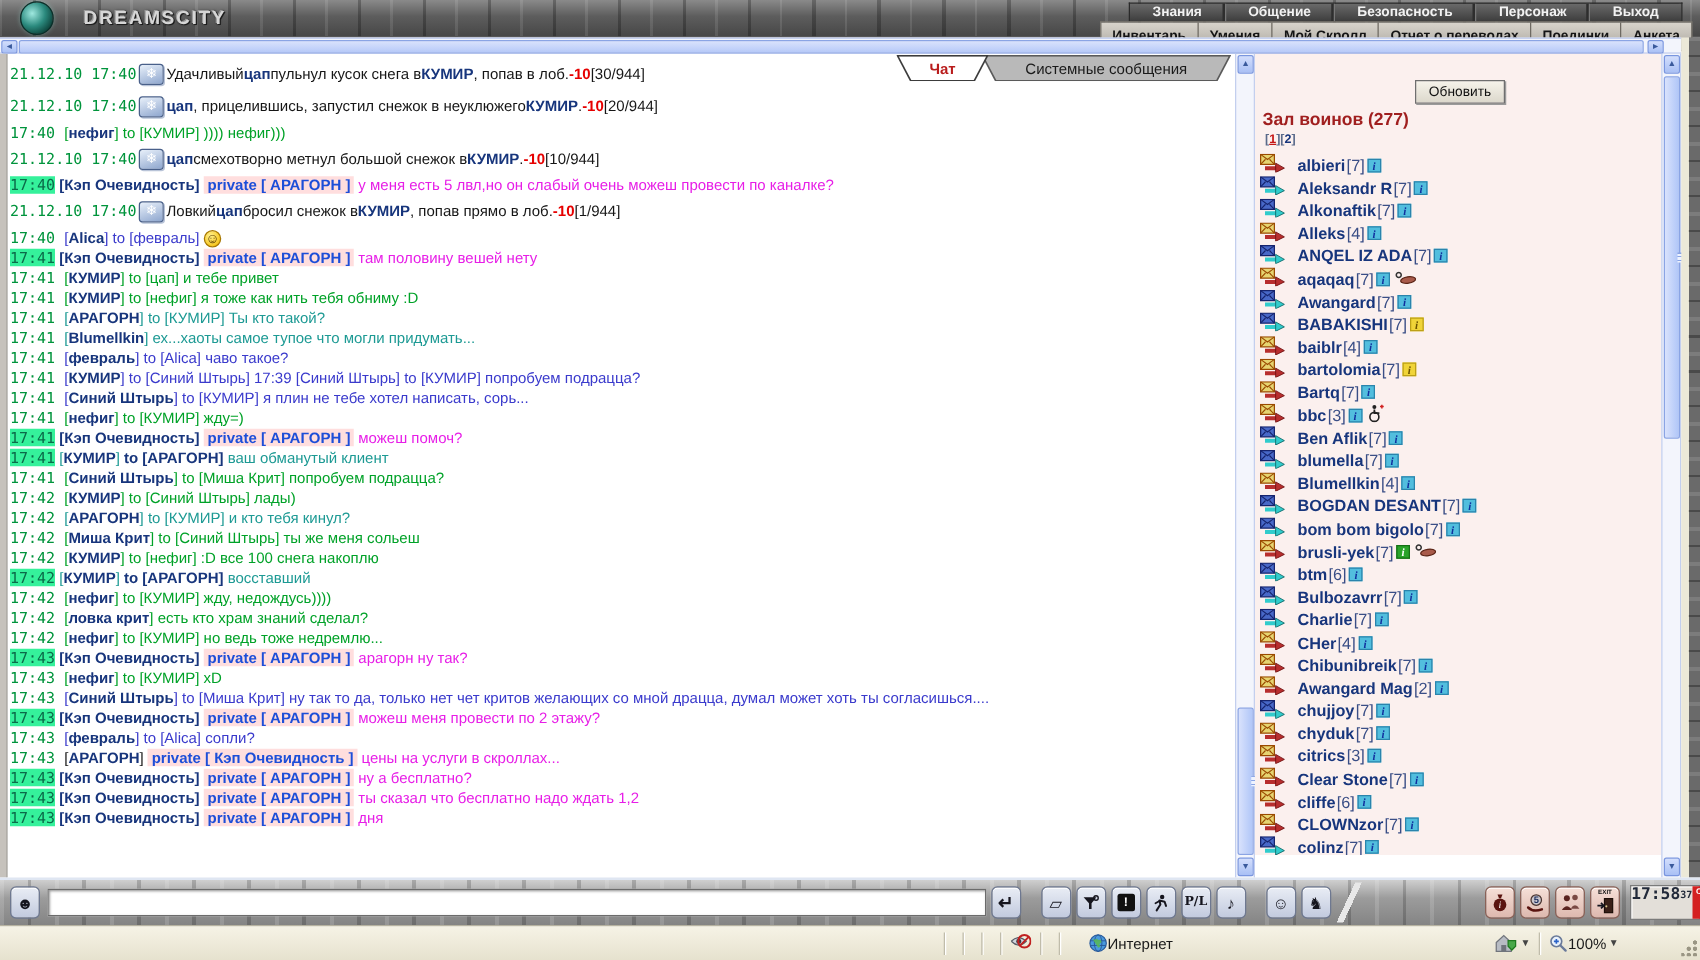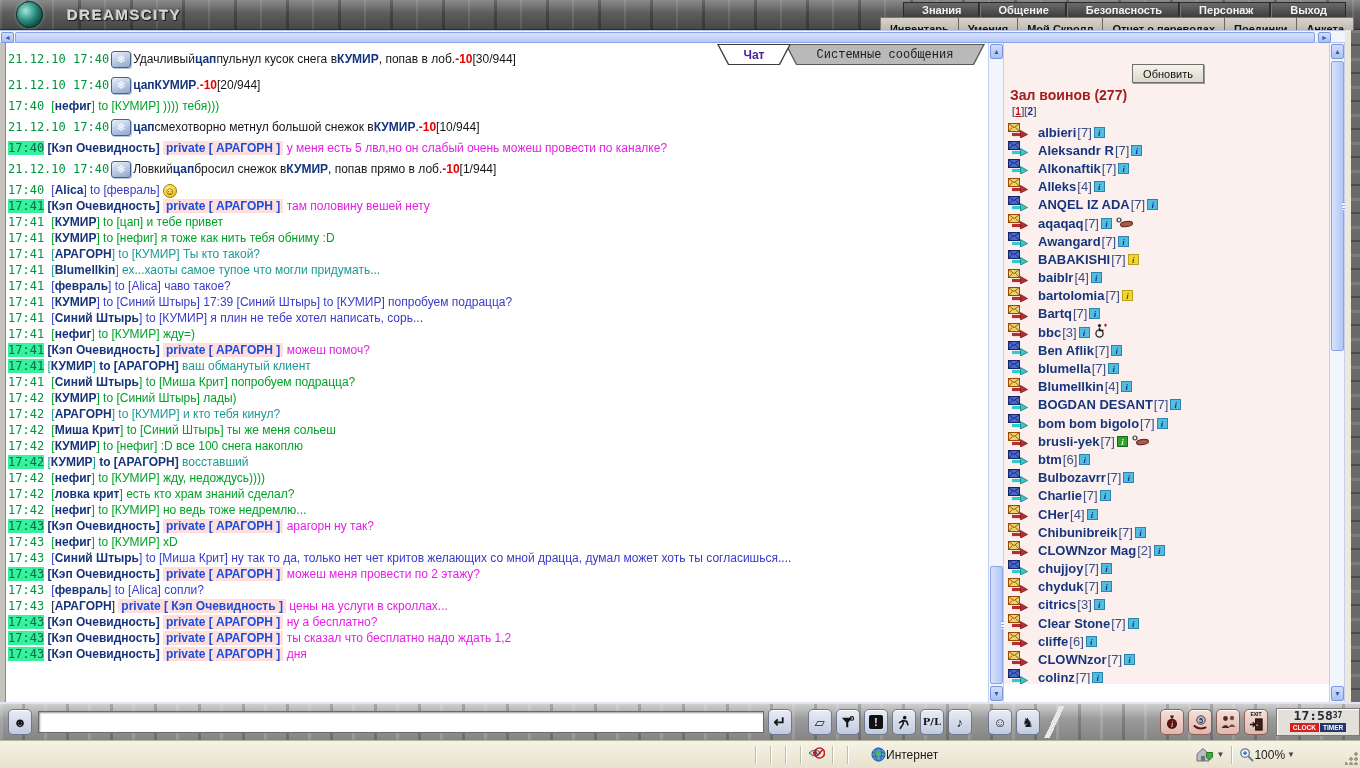--- a/index.html
+++ b/index.html
@@ -70,22 +70,22 @@
 
   
   .chat-tabs{position:absolute;right:3px;top:1px;height:21px;display:flex;}
   .tab{position:relative;height:21px;margin-left:-6px;}
   .tab .edge{position:absolute;inset:0;
     clip-path:polygon(0 0,100% 0,calc(100% - 11px) 100%,11px 100%);}
   .tab .face{position:absolute;inset:1px 2px 1px 2px;display:flex;align-items:center;justify-content:center;
     font-size:12px;clip-path:polygon(0 0,100% 0,calc(100% - 10px) 100%,10px 100%);padding:0 18px;}
   .tab-chat{width:74px;z-index:2;cursor:pointer;}
   .tab-chat .edge{background:#3c3c3c;}
-  .tab-chat .face{background:#fff;font-weight:bold;color:#4c1d95;}
-  .tab-sys{width:200px;z-index:1;cursor:pointer;font-family:Liberation Mono, monospace;}
+  .tab-chat .face{background:#fff;font-weight:bold;color:#b91c1c;}
+  .tab-sys{width:200px;z-index:1;cursor:pointer;}
   .tab-sys .edge{background:#5a5a5a;}
   .tab-sys .face{background:#b9b9b9;color:#1a1a1a;}
 
   
   .vscroll{position:absolute;top:43px;width:16px;height:659px;background:#f3f5fc;
     border-left:1px solid #c3cfee;border-right:1px solid #c3cfee;}
   .vs-chat{left:988px;}
   .vs-side{left:1329px;}
   .vs-up{position:absolute;left:1px;top:1px;width:13px;height:15px;}
   .vs-down{position:absolute;left:1px;bottom:1px;width:13px;height:15px;}
@@ -140,22 +140,22 @@
     box-shadow:inset 1px 1px 2px #999;background:#fff;font-size:12px;padding:0 4px;
     font-family:"Liberation Sans",sans-serif;}
   .send-btn{margin-left:4px;font-size:15px;font-weight:bold;}
   .tb-gap{width:12px;flex:0 0 auto;}
   .tb-sep{width:26px;height:32px;flex:0 0 auto;
     background:linear-gradient(115deg, rgba(0,0,0,0) 42%, #e8e8e8 42%, #e8e8e8 55%, rgba(0,0,0,0) 55%);}
   .glyph-box{display:inline-flex;width:14px;height:14px;background:#111;color:#fff;border-radius:2px;
     align-items:center;justify-content:center;font-size:10px;font-weight:bold;}
   .pl-gly{font-size:10px;font-weight:bold;font-family:"DejaVu Serif",serif;line-height:1;}
   .exit-lab{position:absolute;top:1px;left:0;right:0;text-align:center;font-size:5px;font-weight:bold;color:#111;}
-  .clock{width:84px;height:28px;margin-left:6px;background:#e3dfd9;border:1px solid #7b7b7b;
-    box-shadow:inset 1px 1px 0 #fff;display:flex;flex-direction:column;align-items:center;flex:0 0 auto;cursor:default;}
+  .clock{width:56px;height:28px;margin-left:6px;background:#e3dfd9;border:1px solid #7b7b7b;
+    box-shadow:inset 1px 1px 0 #fff;display:flex;flex-direction:row;flex:0 0 auto;cursor:default;}
   .clock-digits{font-family:"DejaVu Sans Mono",monospace;font-weight:bold;font-size:13px;
     line-height:14px;color:#222a3a;letter-spacing:0;}
   .clock-secs{font-size:8px;vertical-align:top;}
   .clock-labels{display:flex;gap:1px;margin-top:0px;}
   .clock-labels .cl1{background:#d42020;color:#fff;font-size:6.5px;font-weight:bold;padding:1px 3px;}
   .clock-labels .cl2{background:#25356e;color:#fff;font-size:6.5px;font-weight:bold;padding:1px 3px;}
 
   
   .statusbar{position:absolute;left:0;top:740px;width:1360px;height:28px;
     background:linear-gradient(180deg,#f6f3e6,#e6e2ce);border-top:1px solid #b6b2a0;
@@ -213,26 +213,27 @@
         <span class="p-name">КУМИР</span>
         <span class="p-blk">, попав в лоб. </span>
         <span class="p-dmg">-10</span>
         <span class="p-blk"> [30/944]</span>
       </div>
       <div class="msg sys">
         <span class="p-time">21.12.10 17:40 </span>
         <span class="snow-ico">❄</span>
         <span class="p-blk"> </span>
         <span class="p-name">цап</span>
+        <span class="p-blk">, прицелившись, запустил снежок в неуклюжего </span>
         <span class="p-name">КУМИР</span>
         <span class="p-blk">. </span>
         <span class="p-dmg">-10</span>
         <span class="p-blk"> [20/944]</span>
       </div>
-      <div class="msg"><span class="p-time">17:40 </span><span class="p-green">[</span><span class="p-name">нефиг</span><span class="p-green">] to [КУМИР] )))) тебя)))</span></div>
+      <div class="msg"><span class="p-time">17:40 </span><span class="p-green">[</span><span class="p-name">нефиг</span><span class="p-green">] to [КУМИР] )))) нефиг)))</span></div>
       <div class="msg sys">
         <span class="p-time">21.12.10 17:40 </span>
         <span class="snow-ico">❄</span>
         <span class="p-blk"> </span>
         <span class="p-name">цап</span>
         <span class="p-blk"> смехотворно метнул большой снежок в </span>
         <span class="p-name">КУМИР</span>
         <span class="p-blk">. </span>
         <span class="p-dmg">-10</span>
         <span class="p-blk"> [10/944]</span>
@@ -572,21 +573,21 @@
         <span class="plvl">[7]</span>
         <span class="pinfo pinfo-blue">i</span>
       </div>
       <div class="prow">
         <span><svg width="21" height="15" viewBox="0 0 21 15">
             <rect x="0.5" y="0.5" width="11" height="8" fill="#e6d470" stroke="#9a4a00"></rect>
             <path d="M0.5 0.5 L6 4.6 L11.5 0.5 M0.5 8.5 L4.4 4.4 M11.5 8.5 L7.6 4.4" fill="none" stroke="#9a4a00" stroke-width="0.9"></path>
             <path d="M4 11.5 h9" stroke="#b82e2e" stroke-width="3.2"></path>
             <polygon points="12.5,7.5 19.5,11.5 12.5,15" fill="#b82e2e" stroke="#701010" stroke-width="0.7"></polygon>
           </svg></span>
-        <span class="pname">CLOWNzor Mag</span>
+        <span class="pname">Awangard Mag</span>
         <span class="plvl">[2]</span>
         <span class="pinfo pinfo-blue">i</span>
       </div>
       <div class="prow">
         <span><svg width="21" height="15" viewBox="0 0 21 15">
             <rect x="0.5" y="0.5" width="11" height="8" fill="#4868c8" stroke="#16246e"></rect>
             <path d="M0.5 0.5 L6 4.6 L11.5 0.5 M0.5 8.5 L4.4 4.4 M11.5 8.5 L7.6 4.4" fill="none" stroke="#16246e" stroke-width="0.9"></path>
             <path d="M4 11.5 h9" stroke="#30cccc" stroke-width="3.2"></path>
             <polygon points="12.5,7.5 19.5,11.5 12.5,15" fill="#30cccc" stroke="#0e6868" stroke-width="0.7"></polygon>
           </svg></span>

